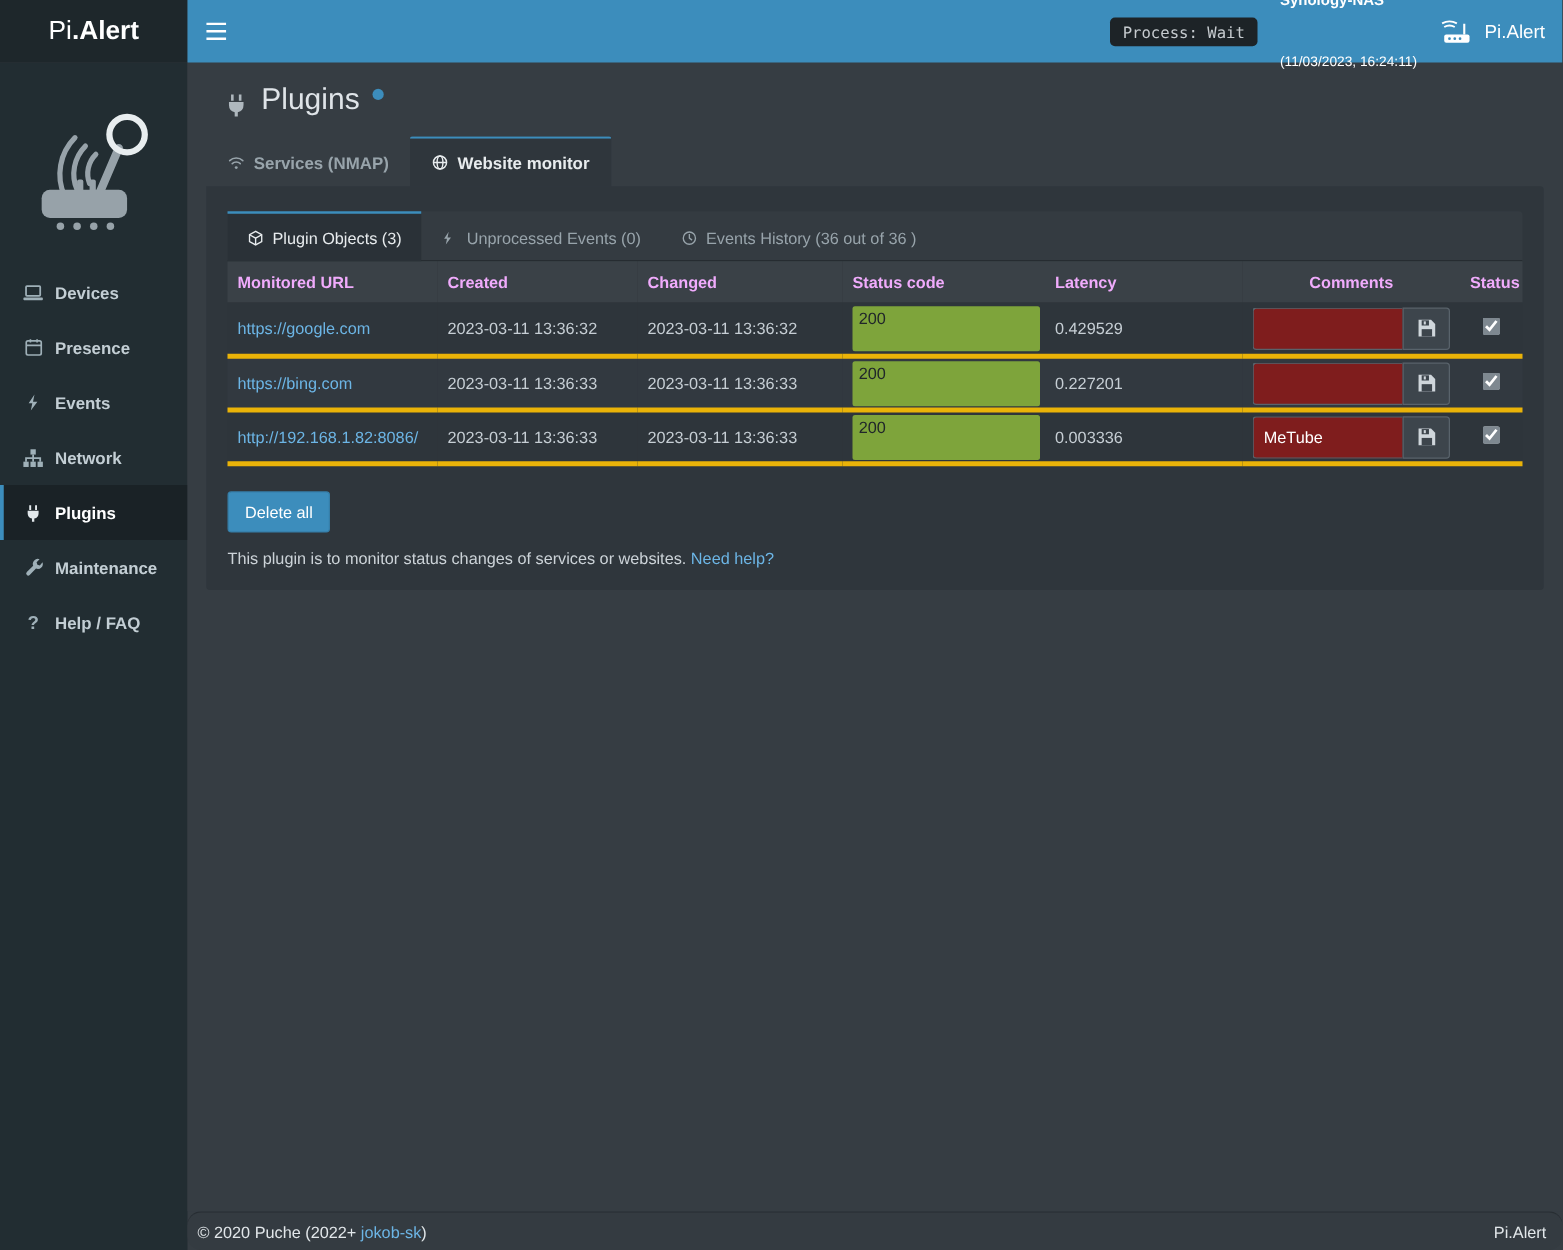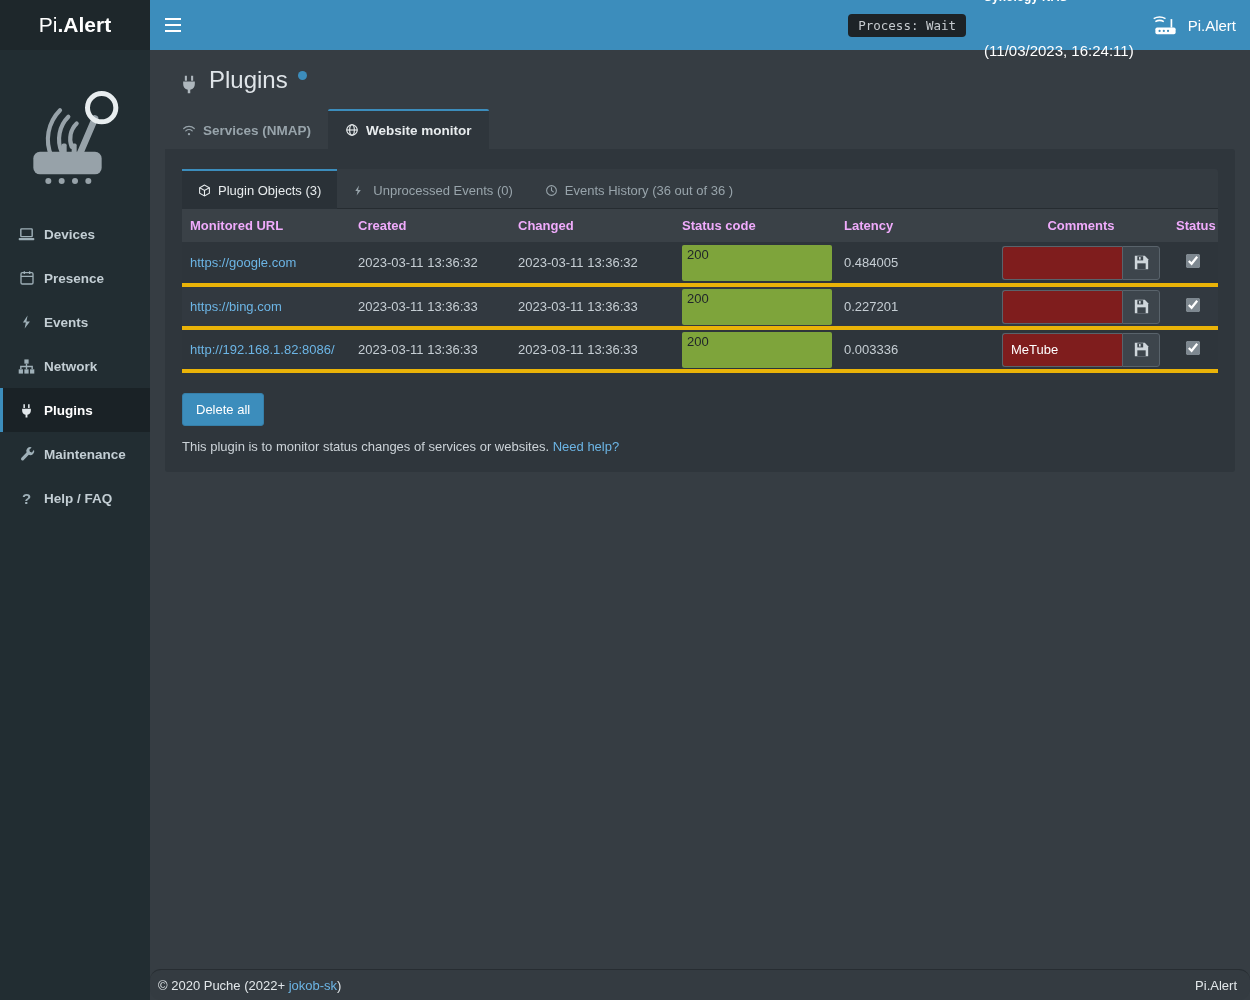--- a/index.html
+++ b/index.html
@@ -17,21 +17,21 @@
   .topbar { position: absolute; top: 0; left: 0; right: 0; height: 50px; display: flex; z-index: 10; }
   .brand-box { width: 150px; background: #1e272b; color: #fff; display: flex; align-items: center; justify-content: center; font-size: 21px; }
   .brand-box .b1 { font-weight: 300; }
   .brand-box .b2 { font-weight: 700; }
   .navbar { flex: 1; background: #3c8dbc; display: flex; align-items: center; }
   .hamburger { width: 46px; height: 50px; display: flex; align-items: center; justify-content: center; color: #fff; cursor: pointer; background: transparent; border: none; }
   .nav-right { margin-left: auto; display: flex; align-items: center; gap: 18px; padding-right: 14px; }
   .process-badge { background: #1d2327; color: #c6cbcf; font-family: "DejaVu Sans Mono", monospace; font-size: 12.5px; padding: 4px 10px; border-radius: 4px; }
   .host-info { color: #fff; line-height: 1.3; }
   .host-name { font-size: 12px; font-weight: 700; }
-  .host-time { font-size: 15px; margin-top: 35px; }
+  .host-time { font-size: 11px; margin-top: 35px; }
   .nav-app { display: flex; align-items: center; gap: 9px; color: #fff; text-decoration: none; }
   .nav-app-label { font-size: 15px; }
 
   
   .sidebar { position: absolute; top: 50px; left: 0; bottom: 0; width: 150px; background: #222d32; }
   .side-logo { padding: 26px 0 18px; display: flex; justify-content: center; }
   .menu { list-style: none; margin-top: 8px; }
   .menu-item { display: flex; align-items: center; gap: 9px; height: 44px; padding-left: 15px; border-left: 3px solid transparent; color: #c3ced4; font-size: 13.5px; font-weight: 600; cursor: pointer; }
   .menu-item.active { background: #1a2226; border-left-color: #3c8dbc; color: #fff; }
   .mi { width: 17px; height: 17px; flex: 0 0 17px; display: flex; align-items: center; justify-content: center; color: #9fb0b8; }
@@ -287,21 +287,21 @@
         </tr>
       </thead>
       <tbody>
         <tr>
           <td><a class="url-link">https://google.com</a></td>
           <td>2023-03-11 13:36:32</td>
           <td>2023-03-11 13:36:32</td>
           <td>
               <div class="status-bar">200</div>
             </td>
-          <td>0.484005</td>
+          <td>0.429529</td>
           <td>
             <div class="comment-group">
               <input class="comment-input" type="text" style="">
               <button class="save-btn">
                 <span>
                     <svg width="15" height="15" viewBox="0 0 18 18">
                       <path d="M1 1h12l4 4v12H1z" fill="currentColor"></path>
                       <rect x="4" y="1.5" width="7" height="5" fill="#3d454c"></rect>
                       <rect x="6" y="2.5" width="2" height="3" fill="currentColor"></rect>
                       <rect x="4" y="10" width="10" height="7" fill="#3d454c"></rect>

